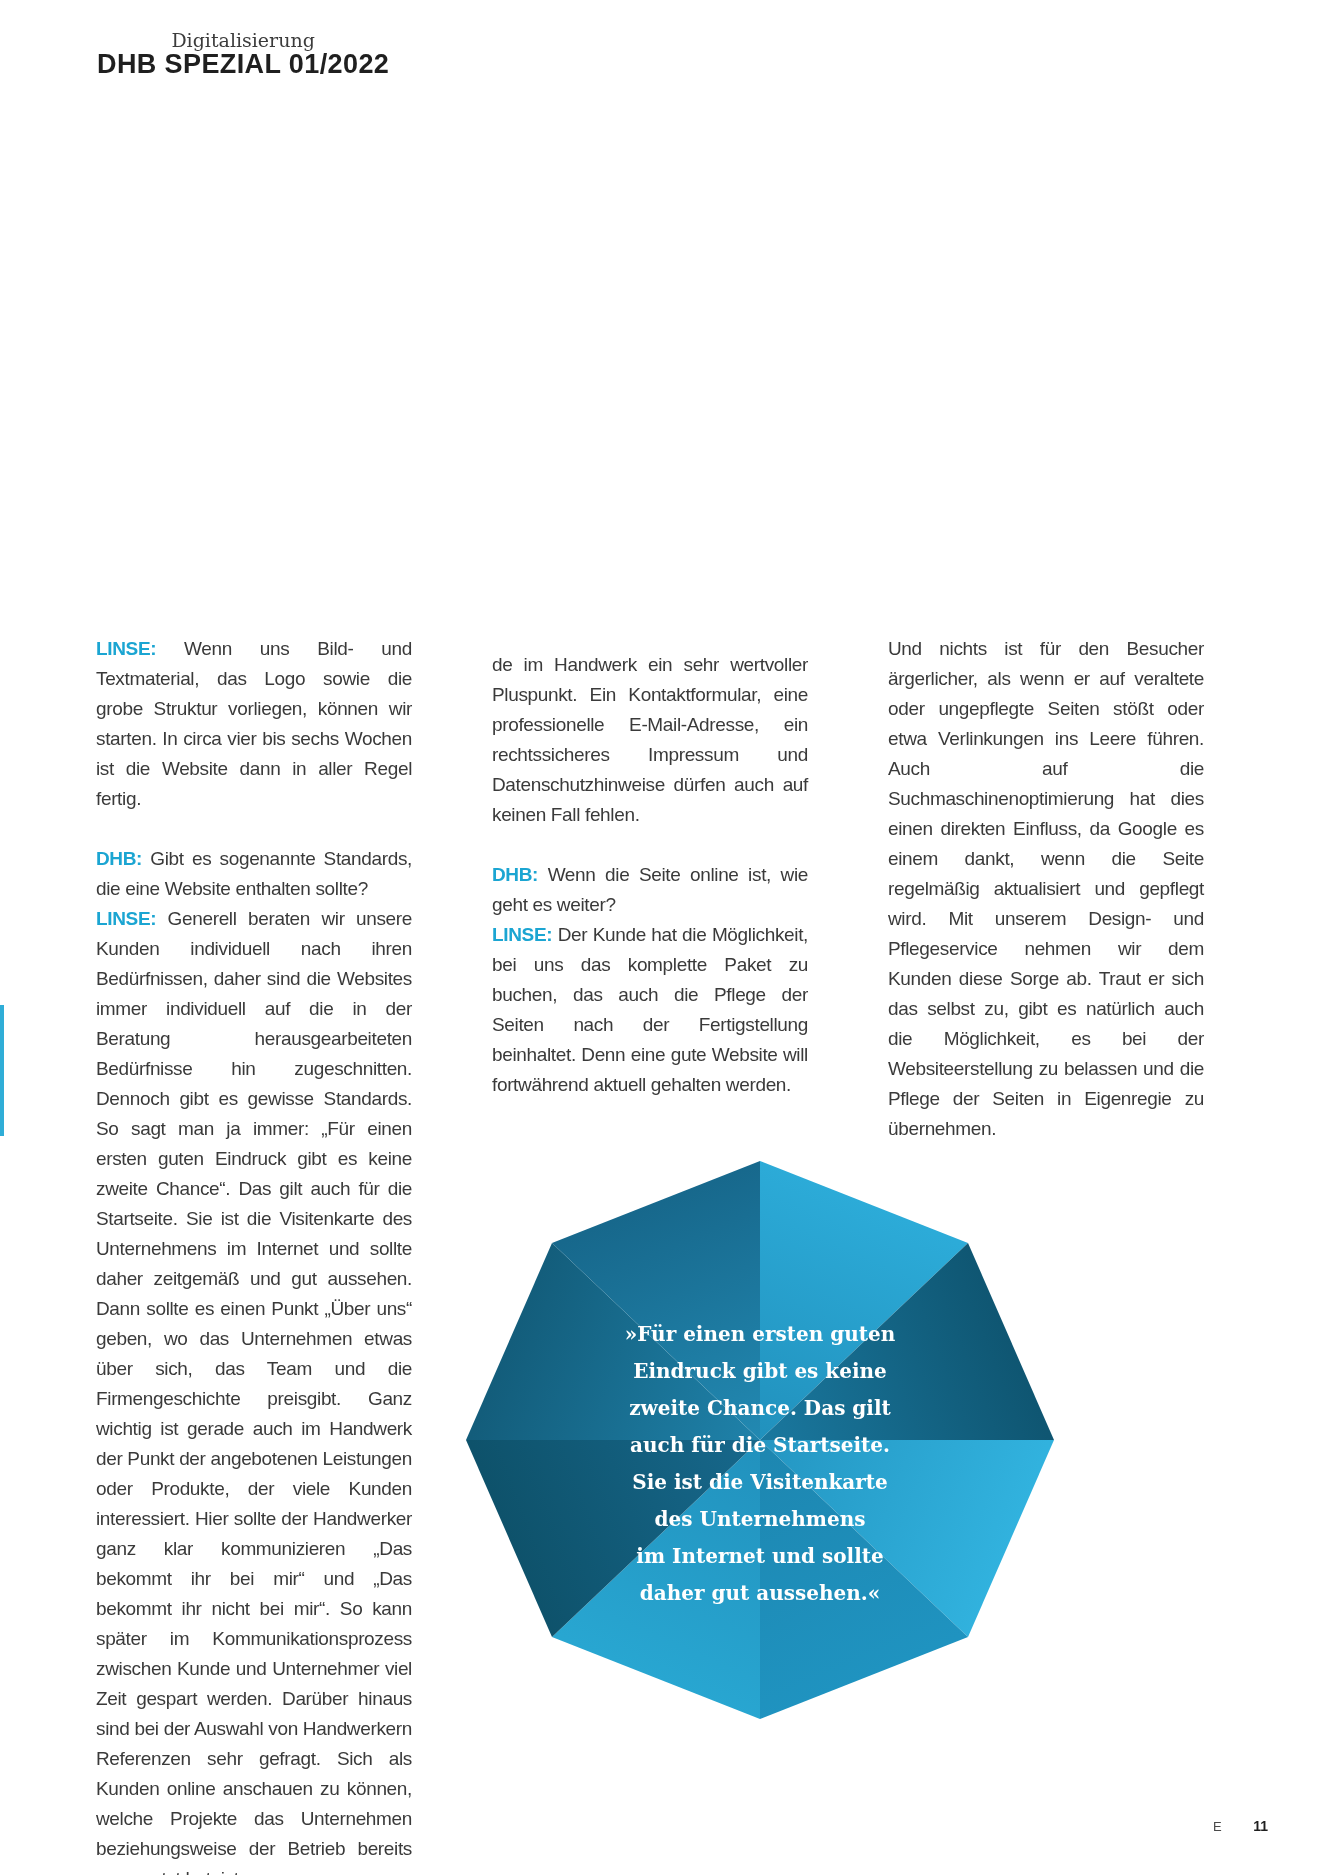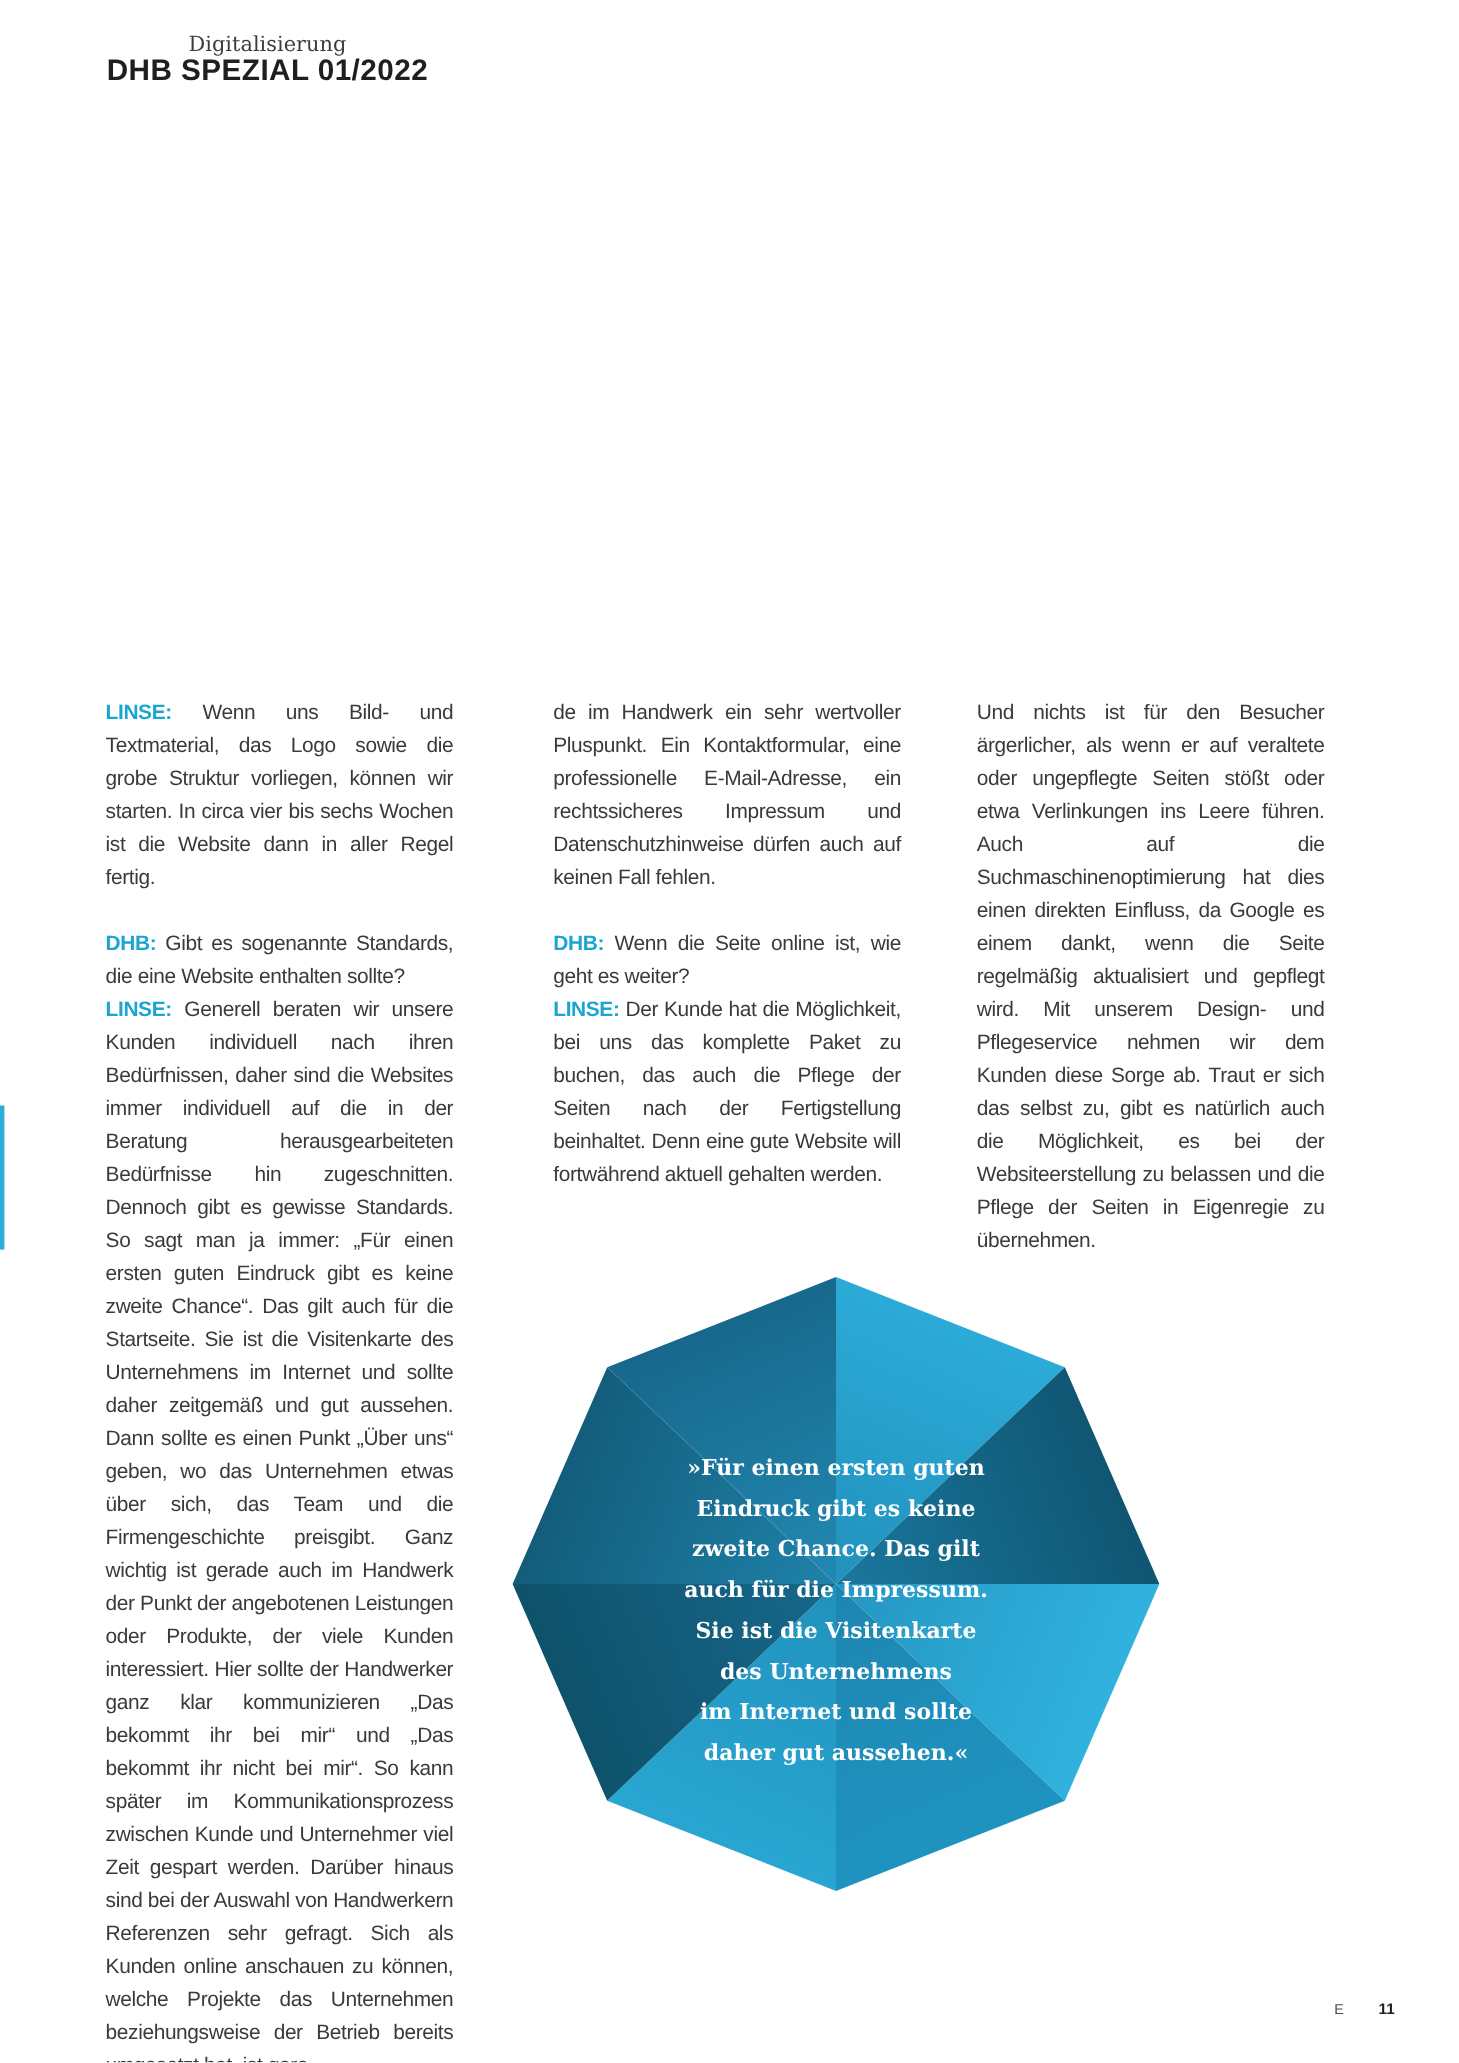--- a/index.html
+++ b/index.html
@@ -44,21 +44,21 @@
     position: absolute;
     top: 634px;
     width: 316px;
     font-size: 19px;
     line-height: 30px;
     letter-spacing: -0.35px;
     text-align: justify;
     color: var(--body, #3a3a3a);
   }
   .col-1 { left: 96px; }
-  .col-2 { left: 503px; }
+  .col-2 { left: 492px; margin-top: 16px; }
   .col-3 { left: 888px; }
   .para { margin: 0; }
   .vgap { height: 30px; }
   .speaker {
     font-weight: bold;
     color: var(--accent, #1ba5d2);
   }
   .gem-wrap {
     position: absolute;
     left: 455px;
@@ -183,21 +183,21 @@
         <polygon points="305,290 11,290 97,93" fill="url(#fg6)"></polygon>
         <polygon points="305,290 97,93 305,11" fill="url(#fg7)"></polygon>
       </svg>
   </div>
 
   <div class="quote-overlay">
     <div class="quote-block" id="quote-block">
         <div>»Für einen ersten guten</div>
         <div>Eindruck gibt es keine</div>
         <div>zweite Chance. Das gilt</div>
-        <div>auch für die Impressum.</div>
+        <div>auch für die Startseite.</div>
         <div>Sie ist die Visitenkarte</div>
         <div>des Unternehmens</div>
         <div>im Internet und sollte</div>
         <div>daher gut aussehen.«</div>
       </div>
   </div>
 
   <div class="page-footer">
     <span class="footer-prefix">E</span>
     <span class="footer-page">11</span>

